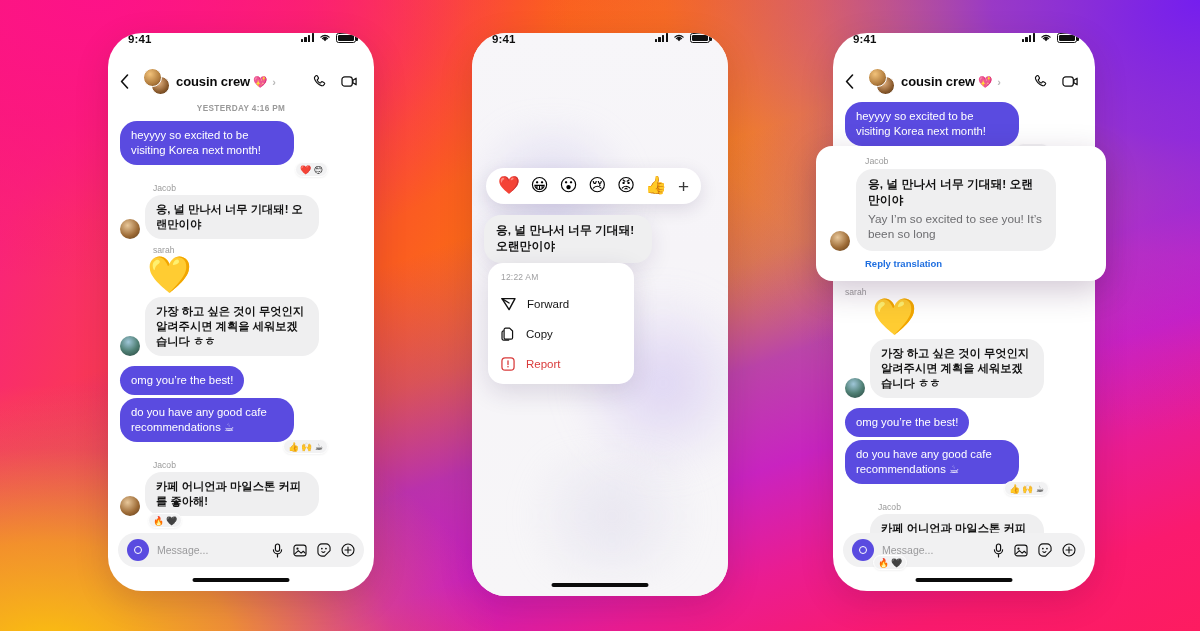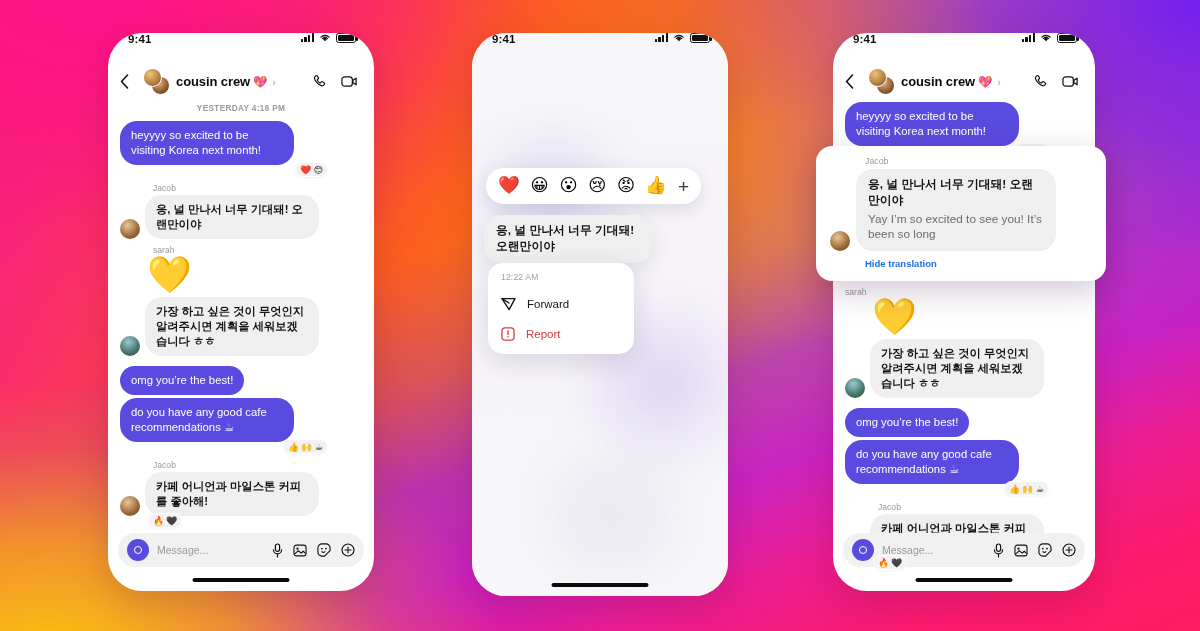--- a/index.html
+++ b/index.html
@@ -457,20 +457,29 @@
       <div class="ctx-item">
         <span>
             <svg width="15" height="14" viewBox="0 0 15 14">
               <path d="M1 1.6h13L8.1 12.6z" stroke="#111" stroke-width="1.4" fill="none" stroke-linejoin="round"></path>
               <path d="M1 1.6 8.1 6" stroke="#111" stroke-width="1.3" fill="none" stroke-linecap="round"></path>
             </svg>
           </span>
         <span>Forward</span>
       </div>
 
+      <div class="ctx-item">
+        <span>
+            <svg width="14" height="14" viewBox="0 0 14 15">
+              <path d="M4.4 1.2h4.3l3.2 3.1v7.2a1.6 1.6 0 0 1-1.6 1.6H4.4a1.6 1.6 0 0 1-1.6-1.6V2.8a1.6 1.6 0 0 1 1.6-1.6z" stroke="#111" stroke-width="1.3" fill="none" stroke-linejoin="round"></path>
+              <path d="M2 4.2A1.6 1.6 0 0 0 .6 5.8v6.5A1.6 1.6 0 0 0 2.2 14h5.6" stroke="#111" stroke-width="1.3" fill="none" stroke-linecap="round"></path>
+            </svg>
+          </span>
+        <span>Copy</span>
+      </div>
 
 
       <div class="ctx-item danger">
         <span>
             <svg width="14" height="14" viewBox="0 0 15 15">
               <rect x="1" y="1" width="13" height="13" rx="3.4" stroke="#D93B3B" stroke-width="1.35" fill="none"></rect>
               <path d="M7.5 4.1v4" stroke="#D93B3B" stroke-width="1.4" stroke-linecap="round"></path>
               <circle cx="7.5" cy="10.5" r=".85" fill="#D93B3B"></circle>
             </svg>
           </span>
@@ -623,16 +632,16 @@
 
   <div class="trans-card">
     <div class="trans-sender">Jacob</div>
     <div class="trans-row">
       <div class="sm-av"></div>
       <div class="trans-bubble">
         <div class="trans-kr">응, 널 만나서 너무 기대돼! 오랜만이야</div>
         <div class="trans-en">Yay I’m so excited to see you! It’s been so long</div>
       </div>
     </div>
-    <div class="trans-link">Hide translation</div>
+    <div class="trans-link">Reply translation</div>
   </div>
 
 </div>
 
 </body></html>

